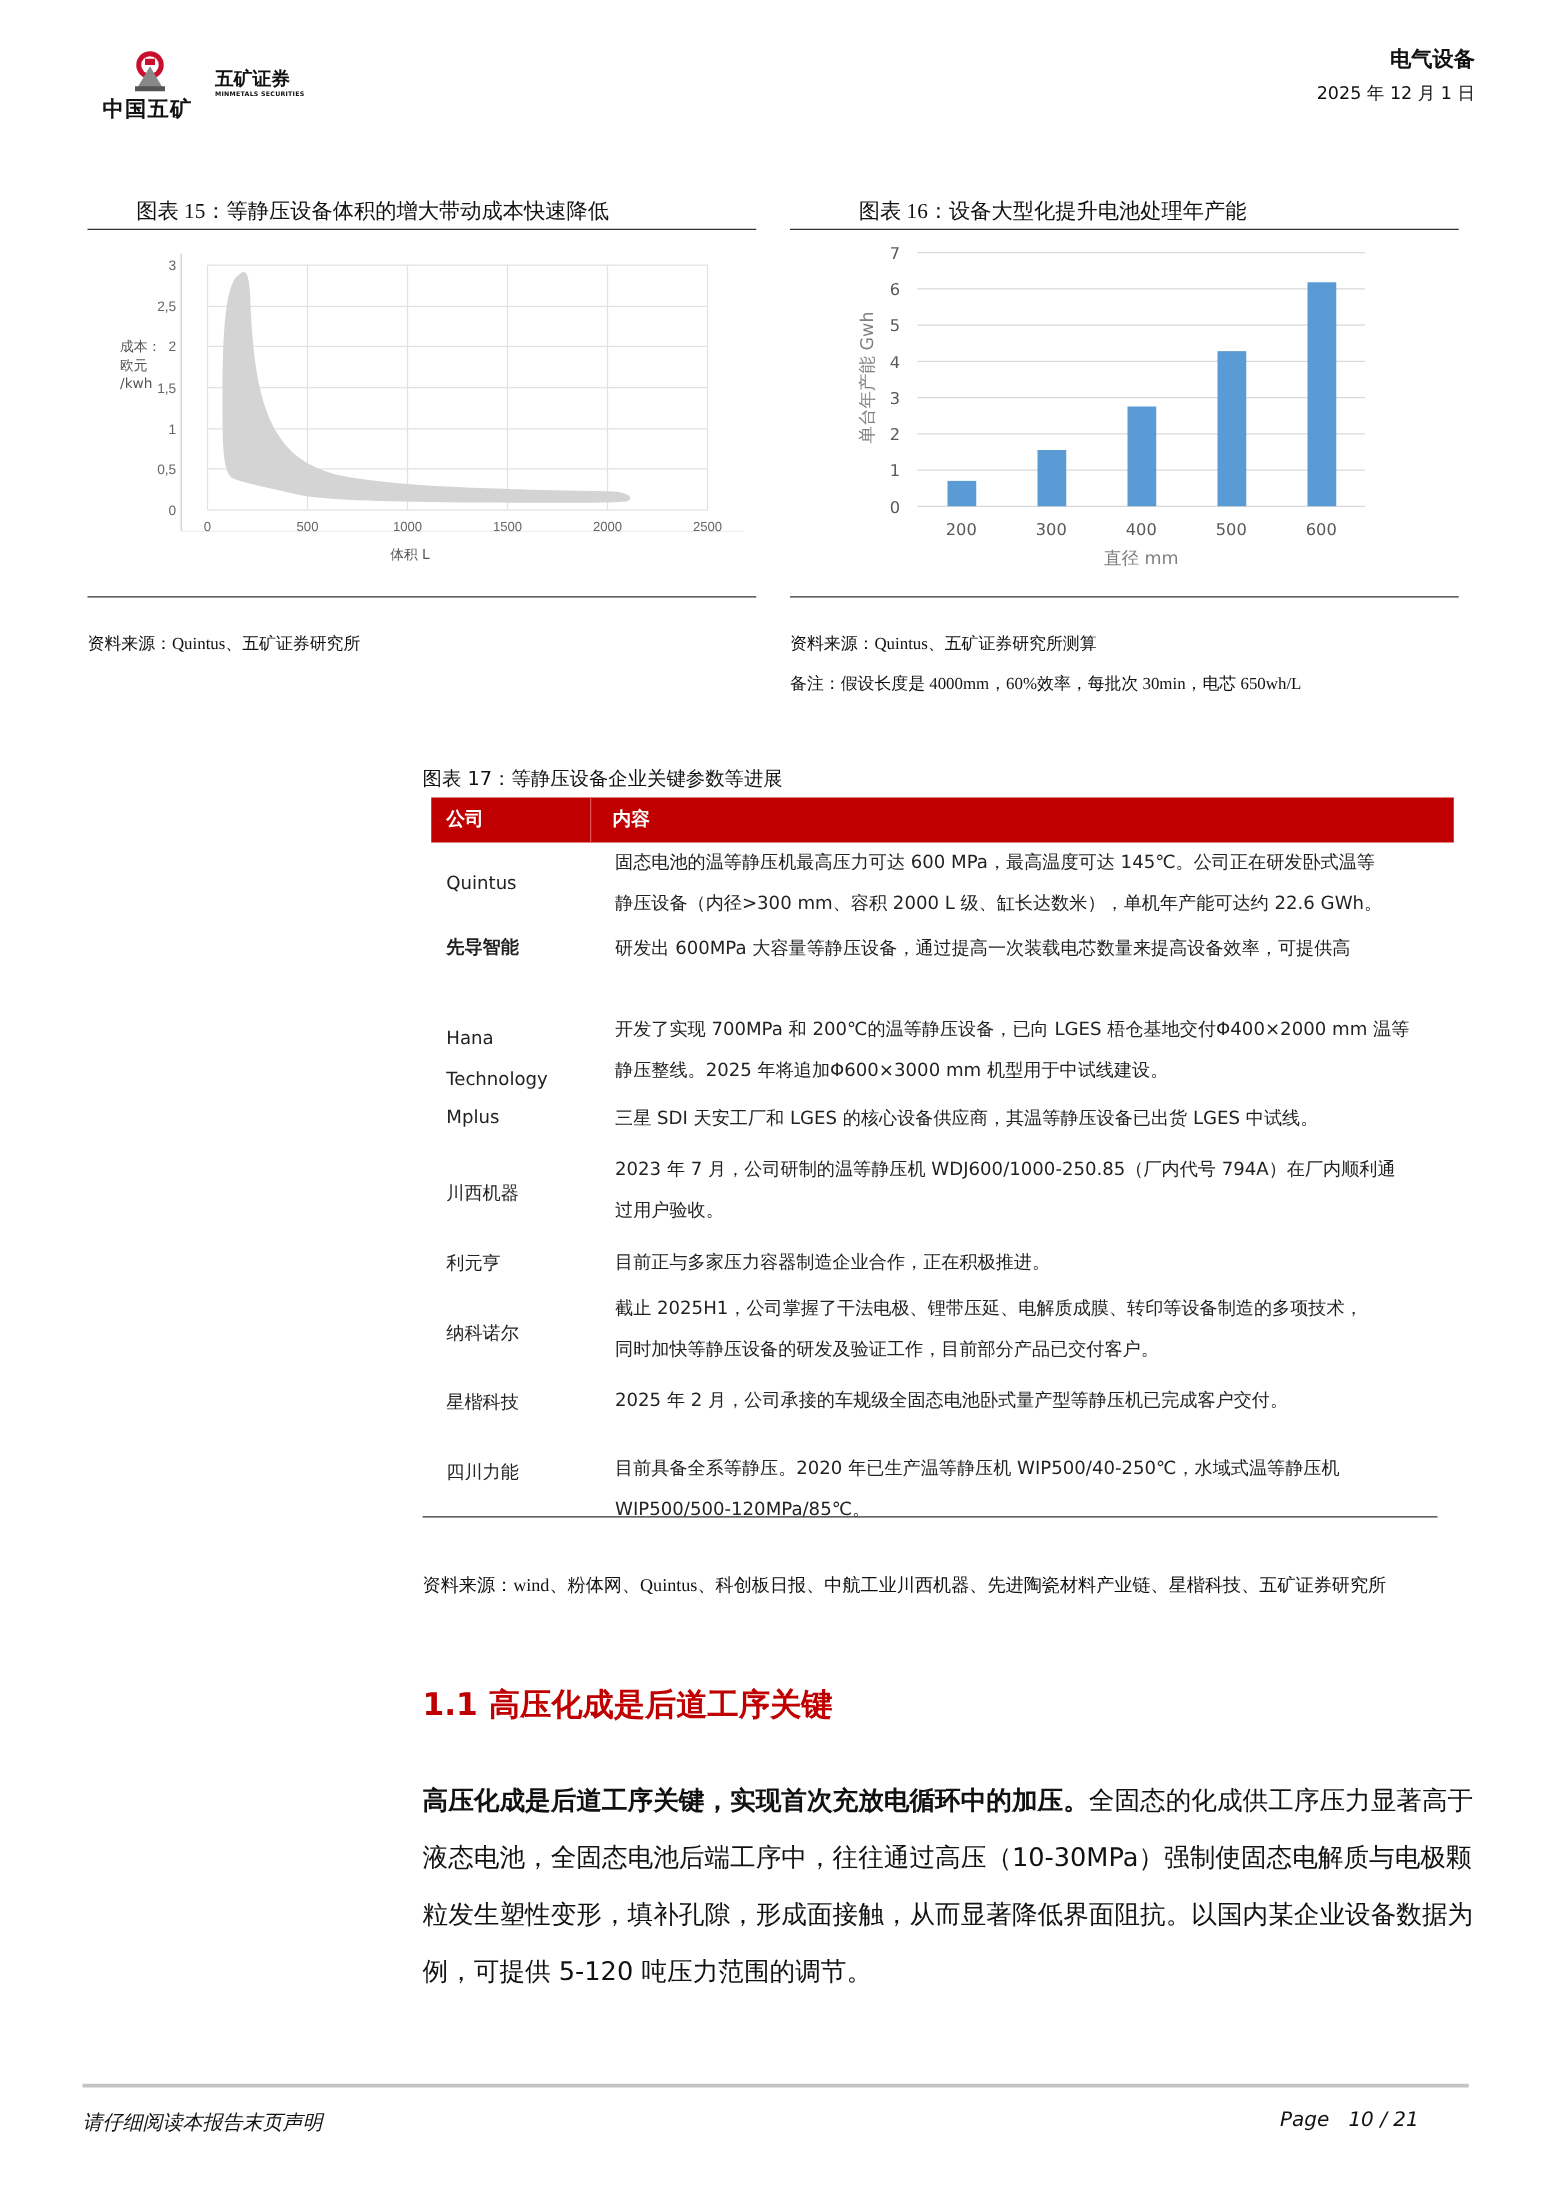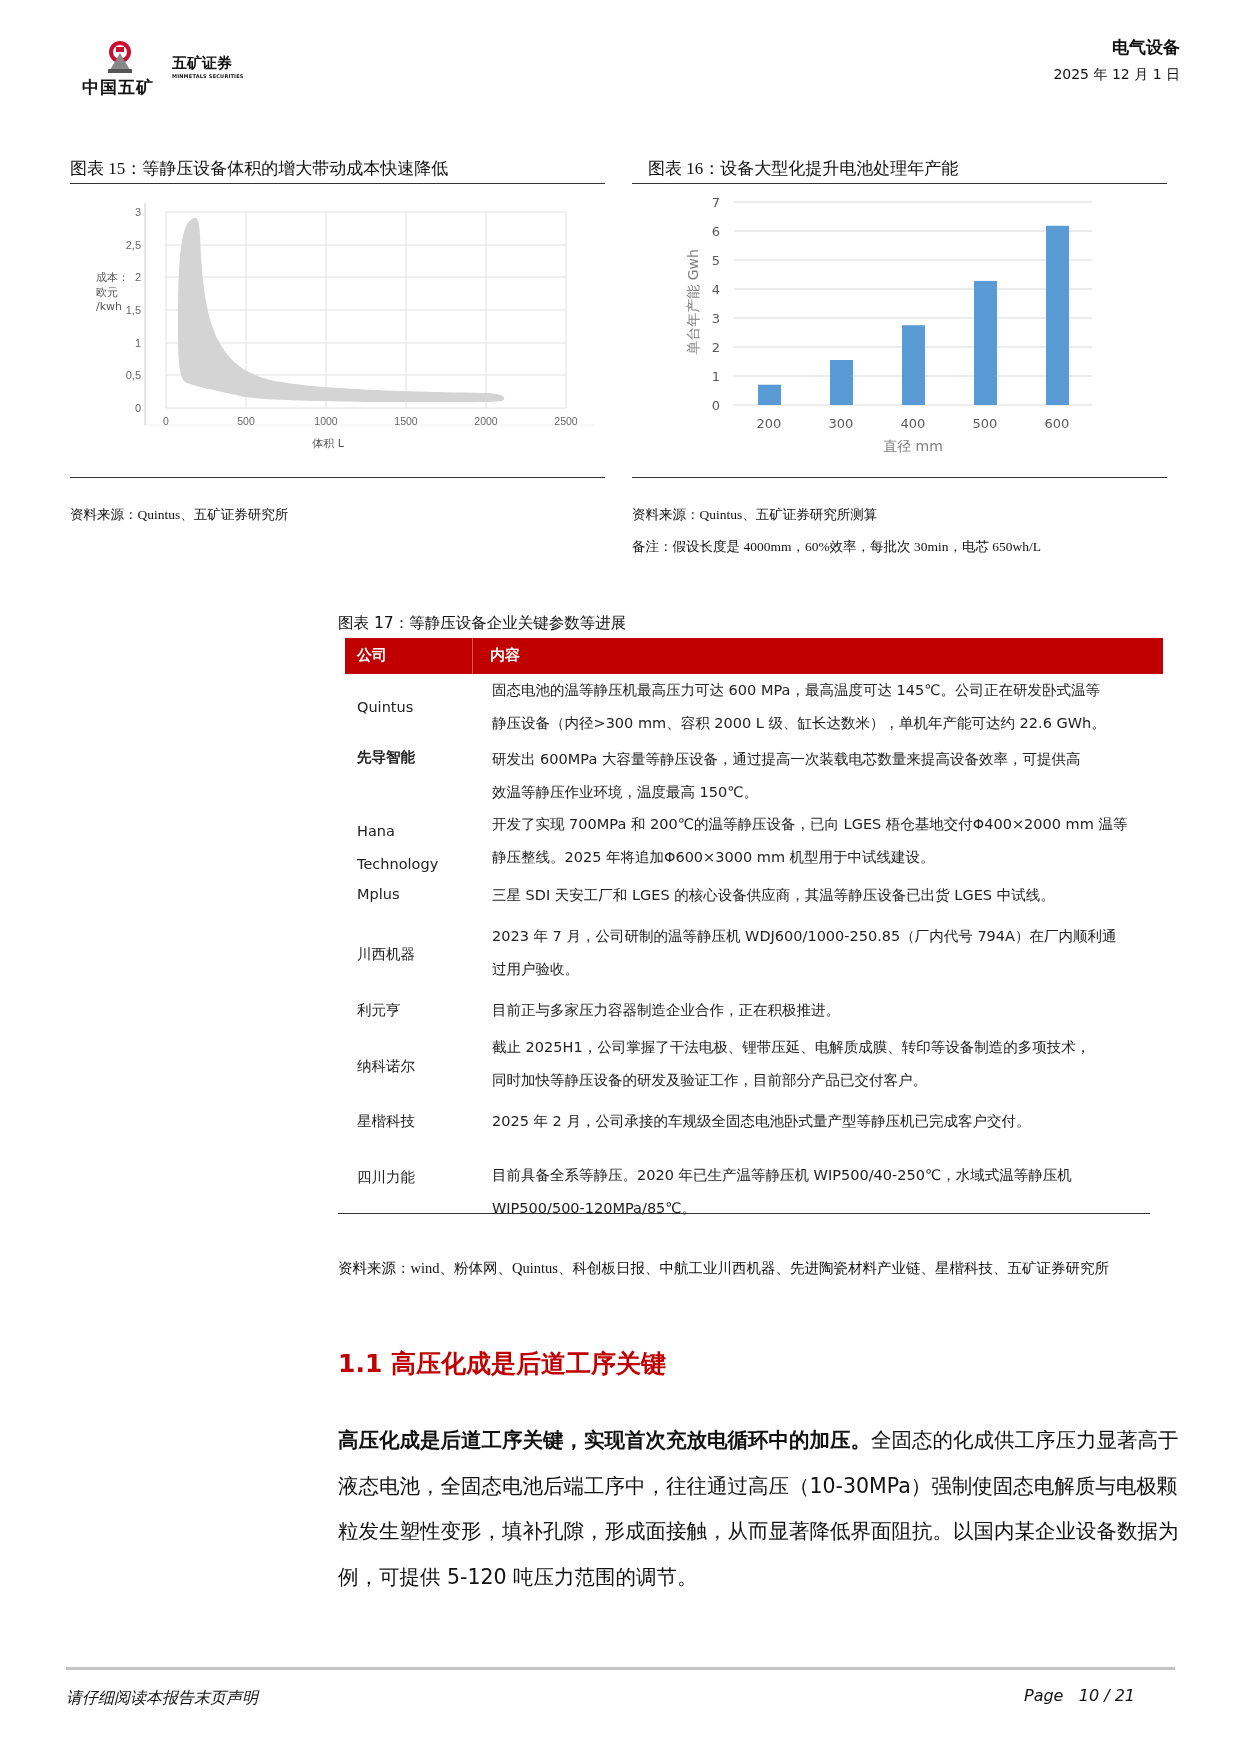--- a/index.html
+++ b/index.html
@@ -8,21 +8,21 @@
   .abs { position: absolute; }
   .serif { font-family: "Liberation Serif", "DejaVu Serif", serif; }
   .header-logo { left: 82px; top: 40px; width: 180px; height: 58px; }
   .logo-emblem { position: absolute; left: 22px; top: 0; width: 32px; height: 34px; }
   .logo-cn { position: absolute; left: 0; top: 36px; font-size: 17px; font-weight: bold; letter-spacing: 1px; }
   .logo-brand { position: absolute; left: 90px; top: 14px; font-size: 15px; font-weight: bold; }
   .logo-brand-en { position: absolute; left: 90px; top: 33px; font-size: 5px; font-weight: bold; letter-spacing: 0.2px; }
   .industry { right: 61px; top: 36px; font-size: 17px; font-weight: bold; text-align: right; }
   .date { right: 61px; top: 66px; font-size: 14px; text-align: right; }
 
-  .fig-title { font-size: 17px; }
+  .fig-title { font-size: 17px; margin-left: 39px; }
   .rule { height: 0; border-top: 1.5px solid #333; }
   .src { font-size: 13.5px; margin-top: 16px; }
 
   .table-head { left: 345px; top: 638px; width: 806px; height: 36px; background: #c00000; color: #fff; padding-left: 12px; }
   .th { position: absolute; top: 8px; font-size: 15px; font-weight: bold; }
   .th-divider { position: absolute; left: 127px; top: 0; width: 1px; height: 36px; background: #e05050; }
   .cell-company { position: absolute; left: 357px; font-size: 14.5px; color: #222; }
   .cell-content { position: absolute; left: 492px; width: 650px; font-size: 14.5px; color: #222; line-height: 33px; }
   .section-h { left: 338px; top: 1347px; font-size: 25px; font-weight: bold; color: #c00000; }
   .para { left: 338px; top: 1418px; width: 842px; font-size: 20.5px; line-height: 45.5px; color: #111; }
@@ -164,21 +164,20 @@
 
   <div class="cell-company" style="top:699px;">Quintus</div>
   <div class="cell-content" style="top:674px;">
     <div>固态电池的温等静压机最高压力可达 600 MPa，最高温度可达 145℃。公司正在研发卧式温等</div>
       <div>静压设备（内径&gt;300 mm、容积 2000 L 级、缸长达数米），单机年产能可达约 22.6 GWh。</div>
   </div>
 
   <div class="cell-company" style="top:748px;font-weight:bold;">先导智能</div>
   <div class="cell-content" style="top:743px;">
     <div>研发出 600MPa 大容量等静压设备，通过提高一次装载电芯数量来提高设备效率，可提供高</div>
-      <div>效温等静压作业环境，温度最高 150℃。</div>
   </div>
 
   <div class="cell-company" style="top:815px; line-height:33px;">
     <div>Hana</div>
       <div>Technology</div>
   </div>
   <div class="cell-content" style="top:808px;">
     <div>开发了实现 700MPa 和 200℃的温等静压设备，已向 LGES 梧仓基地交付Φ400×2000 mm 温等</div>
       <div>静压整线。2025 年将追加Φ600×3000 mm 机型用于中试线建设。</div>
   </div>

